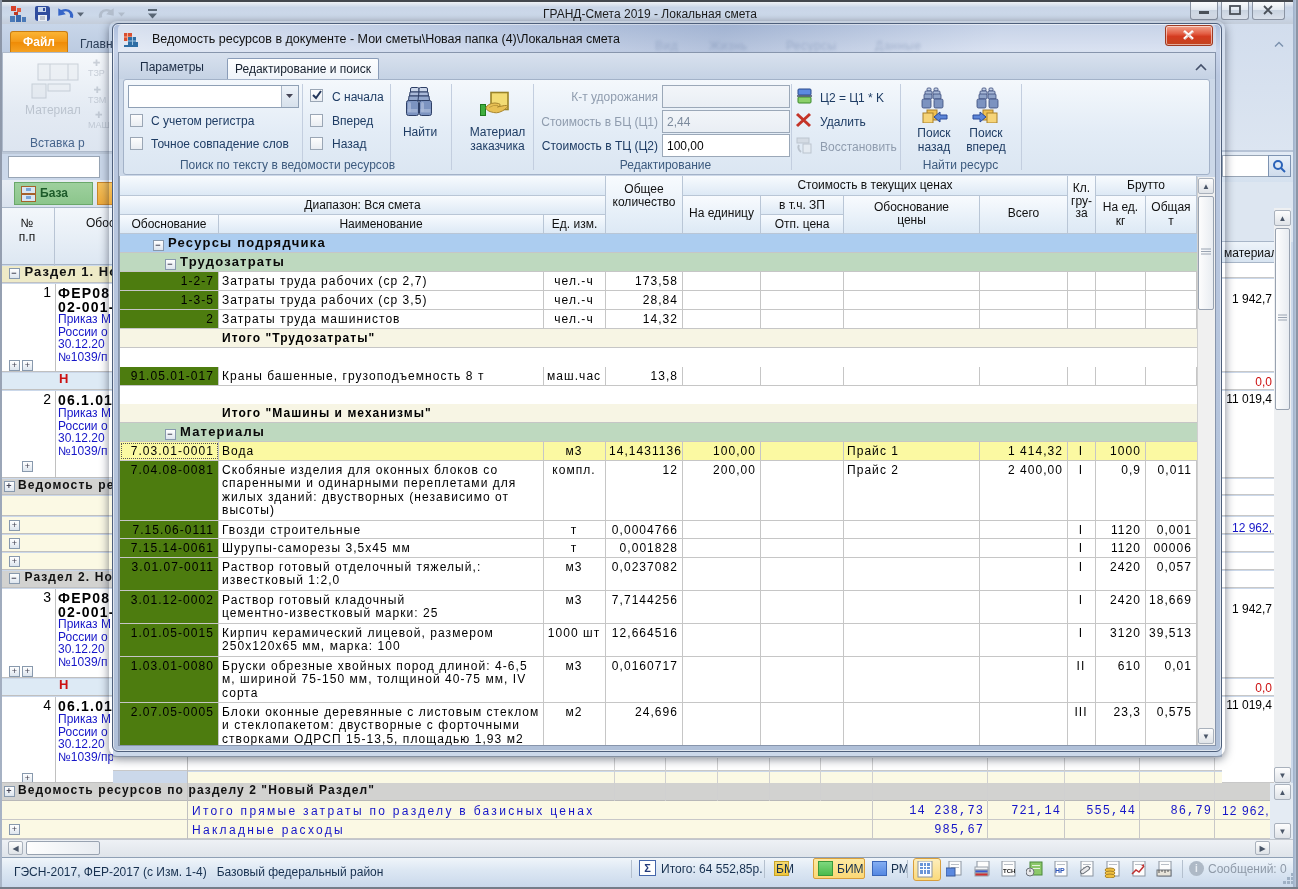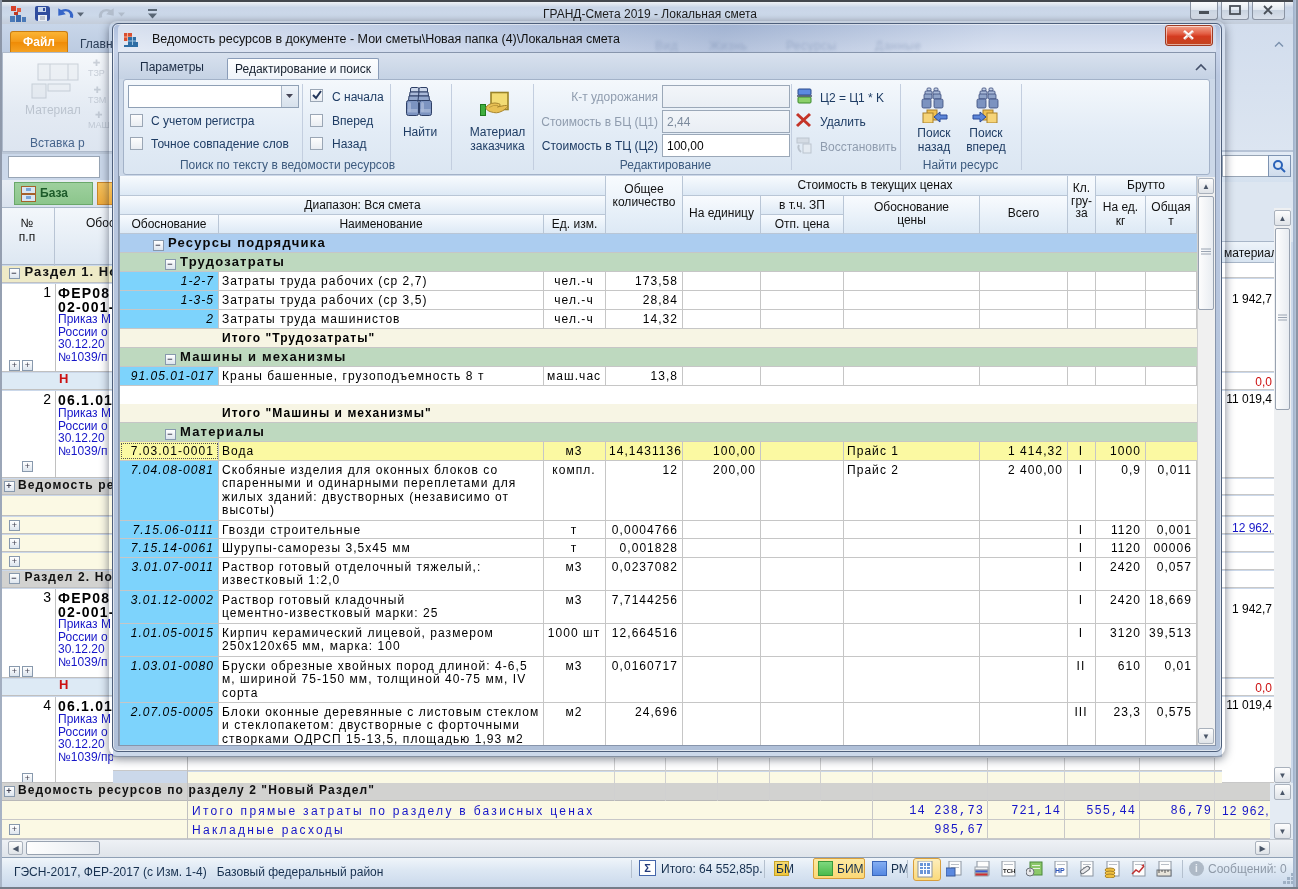--- a/index.html
+++ b/index.html
@@ -61,21 +61,21 @@
 .fldena{background:#fff;color:#000;}
 
 #dtable{left:119px;top:176px;width:1078px;height:569px;background:#fff;overflow:hidden;border-left:1px solid #94a2b4;}
 .hcell{background:linear-gradient(#f8fbfe,#dde9f5);border-right:1px solid #b9c6d6;border-bottom:1px solid #b9c6d6;color:#101010;text-align:center;overflow:hidden;}
 .drow{left:0;width:1077px;overflow:hidden;border-bottom:1px solid #c6c6c6;background:#fff;}
 .dcell{top:0;height:100%;overflow:hidden;padding:2.5px 4px 0 3px;color:#000;font-size:12px;letter-spacing:1.05px;line-height:13.6px;}
 .cr{text-align:right;}
 .nw{white-space:nowrap;}
 .cc{text-align:center;}
 .bcell{border-right:1px solid #c6c6c6;}
-.obc{background:#7dd3fc;font-style:italic;}
+.obc{background:#4d7c0f;}
 .rowsect{font-weight:bold;color:#0a0a0a;font-size:13px;letter-spacing:1.2px;line-height:17px;padding-left:30px;}
 .rowblue{background:#accdf0;}
 .fer{font-weight:bold;font-size:14px;letter-spacing:1.2px;line-height:13.5px;}
 .rownum{font-size:14px;letter-spacing:1px;}
 .wide{letter-spacing:2.3px;}
 .nls{letter-spacing:1.1px;}
 .num2{position:absolute;right:2px;white-space:nowrap;}
 .rowgreen{background:#bed9bf;}
 .rowcream{background:#f7f5e4;font-weight:bold;letter-spacing:1.05px;line-height:18px;}
 .rowyellow{background:#fbf9a2;}
@@ -623,21 +623,20 @@
    <span class="abs dcell bcell cr" style="left:486px;width:77px;">14,32</span>
    <span class="abs dcell bcell" style="left:563px;width:78px;"></span>
    <span class="abs dcell bcell" style="left:641px;width:83px;"></span>
    <span class="abs dcell bcell" style="left:724px;width:136px;"></span>
    <span class="abs dcell bcell" style="left:860px;width:88px;"></span>
    <span class="abs dcell bcell" style="left:948px;width:28px;"></span>
    <span class="abs dcell bcell" style="left:976px;width:50px;"></span>
    <span class="abs dcell bcell" style="left:1026px;width:51px;"></span>
  </div>
  <div class="abs drow rowcream" style="top:153px;height:19px;"><span style="margin-left:102px;">Итого "Трудозатраты"</span></div>
- <div class="abs drow rowgreen rowsect" style="top:172px;height:19px;"><span class="pm" style="margin:3px 4px 0 15px;">−</span>Машины и механизмы</div>
  <div class="abs drow" style="top:191px;height:19px;">
    <span class="abs dcell obc bcell cr" style="left:0;width:99px;">91.05.01-017</span>
    <span class="abs dcell bcell" style="left:99px;width:325px;">Краны башенные, грузоподъемность 8 т</span>
    <span class="abs dcell bcell cc" style="left:424px;width:62px;">маш.час</span>
    <span class="abs dcell bcell cr" style="left:486px;width:77px;">13,8</span>
    <span class="abs dcell bcell" style="left:563px;width:78px;"></span>
    <span class="abs dcell bcell" style="left:641px;width:83px;"></span>
    <span class="abs dcell bcell" style="left:724px;width:136px;"></span>
    <span class="abs dcell bcell" style="left:860px;width:88px;"></span>
    <span class="abs dcell bcell" style="left:948px;width:28px;"></span>

